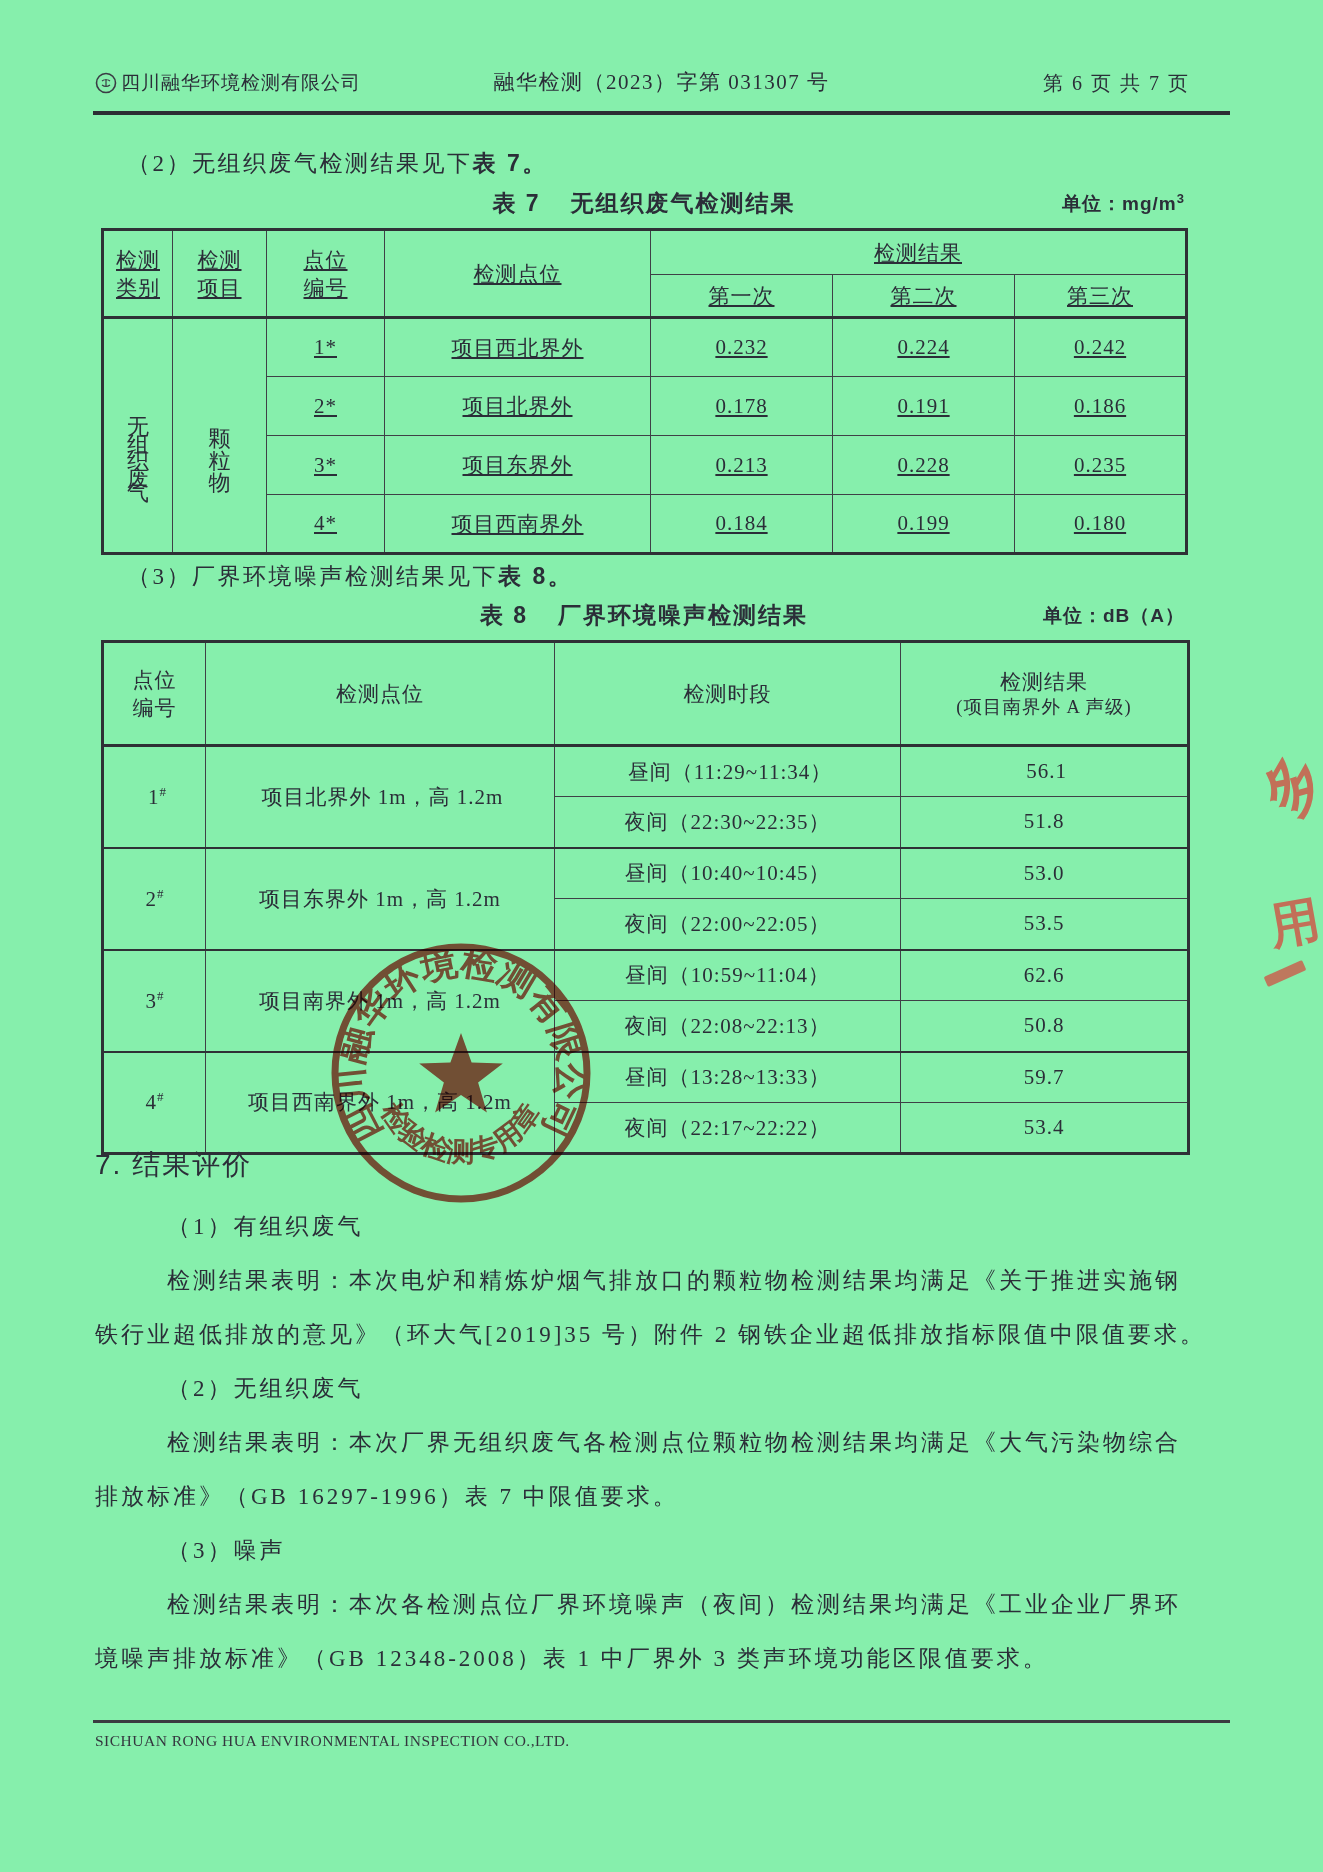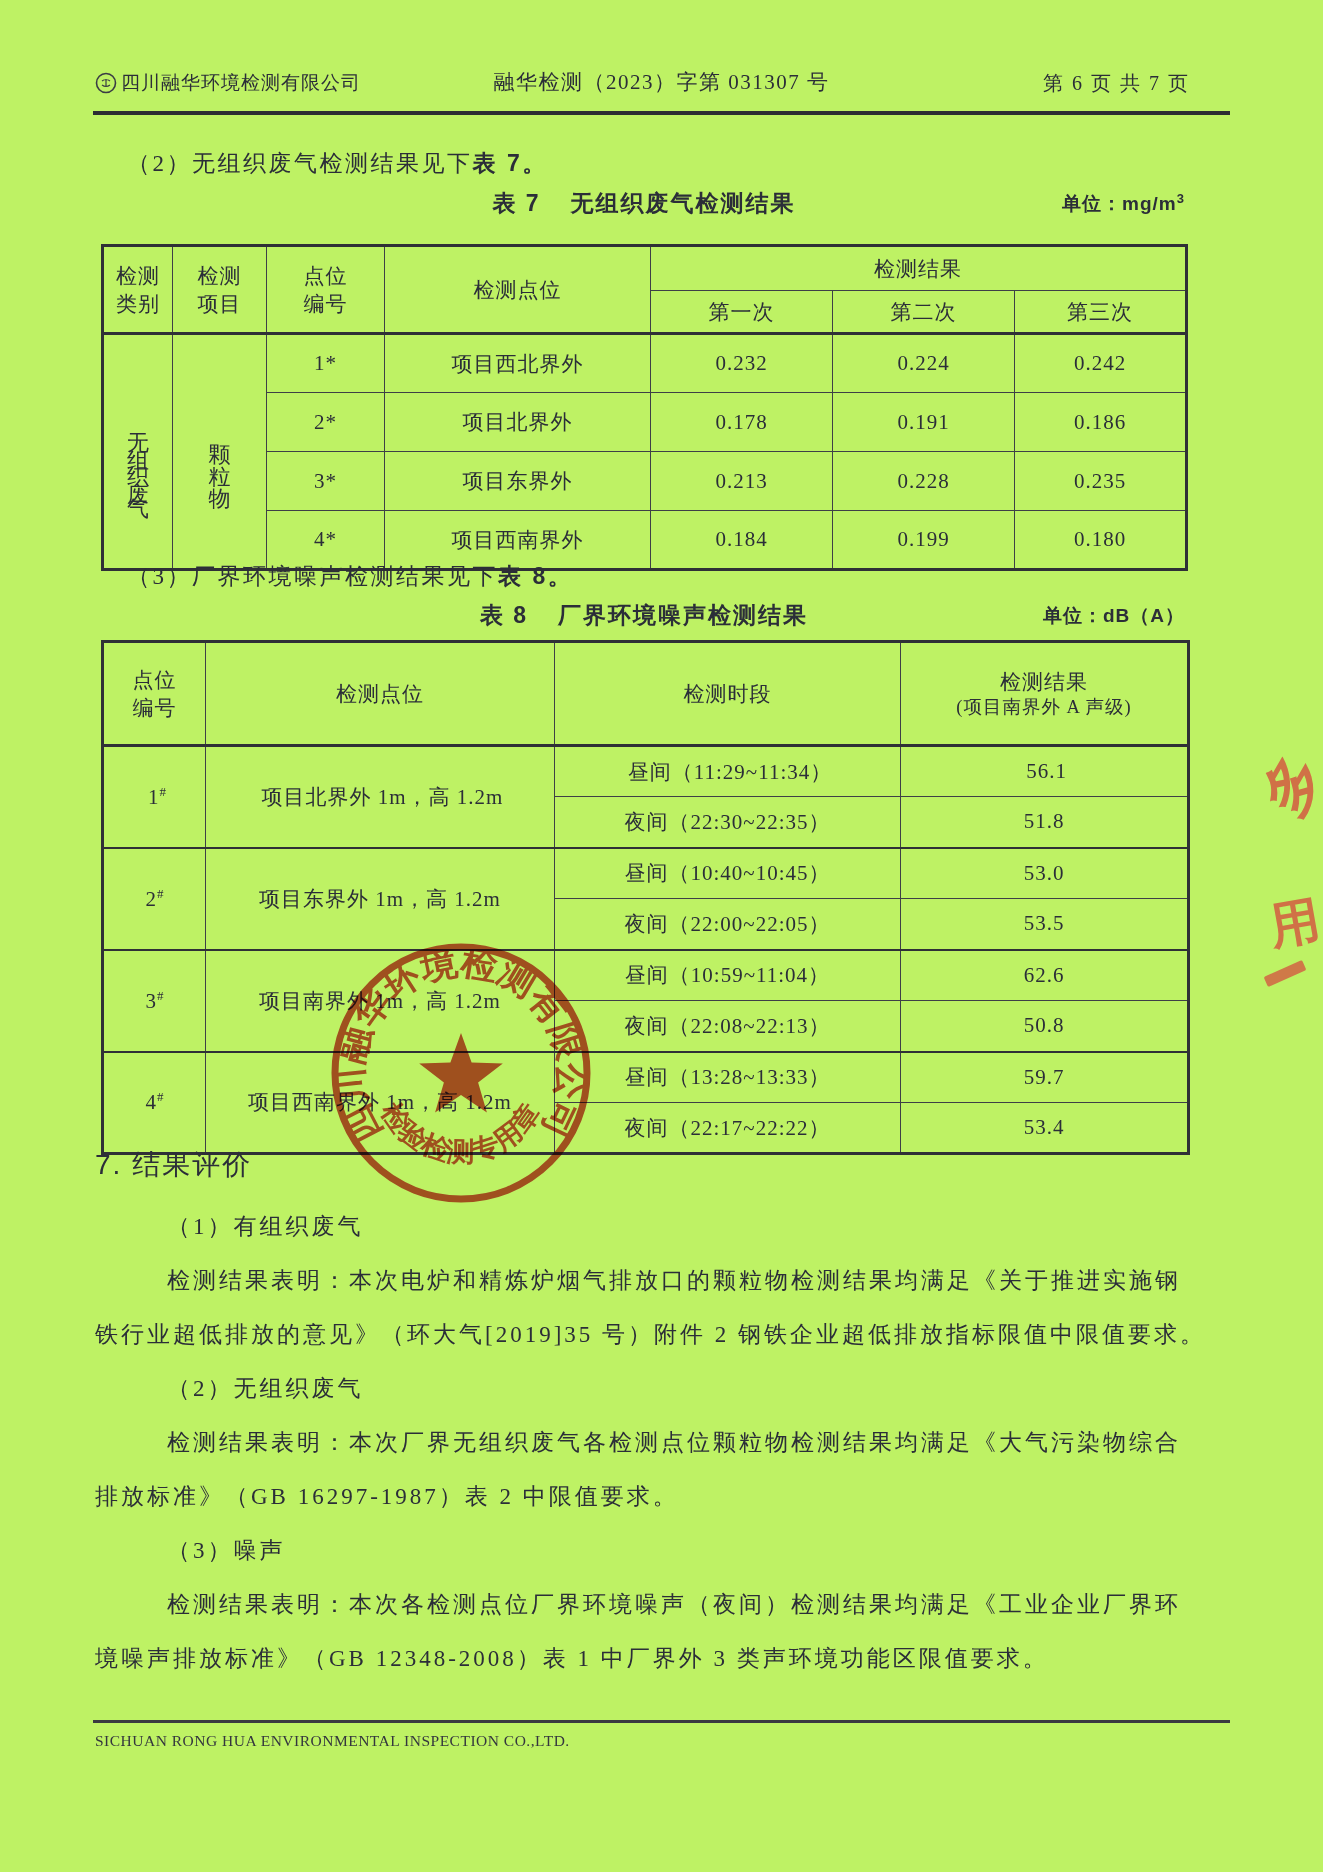--- a/index.html
+++ b/index.html
@@ -1,19 +1,19 @@
 <!DOCTYPE html>
 <html><head>
 <meta charset="utf-8">
 <style>
   * { margin:0; padding:0; box-sizing:border-box; }
   html,body { background:#e8e8e8; }
   .page {
     position:relative; width:1323px; height:1872px; margin:0 auto;
-    background:#bef264; overflow:hidden; color:#2b2e38;
+    background:#86efac; overflow:hidden; color:#2b2e38;
     font-family:"Liberation Serif","DejaVu Serif",serif;
   }
   
   .hdr-left { position:absolute; left:95px; top:70px; font-family:"Liberation Sans","DejaVu Sans",sans-serif; font-size:19px; letter-spacing:1px; display:flex; align-items:center; gap:4px; }
   .logo { display:inline-block; width:22px; height:22px; }
   .hdr-center { position:absolute; left:0; top:68px; width:1323px; text-align:center; font-size:21px; letter-spacing:1.5px; }
   .hdr-right { position:absolute; right:133px; top:70px; font-size:20px; letter-spacing:2px; }
   .hdr-rule { position:absolute; left:93px; top:111px; width:1137px; height:3.5px; background:#2c2d33; }
   
   .intro { position:absolute; left:95px; font-size:23px; letter-spacing:2.5px; white-space:nowrap; padding-left:32px; }
@@ -24,21 +24,21 @@
   .caption { position:absolute; left:101px; width:1086px; height:34px; }
   .cap7 { top:188px; }
   .cap8 { top:600px; }
   .cap-title { position:absolute; left:0; width:100%; text-align:center; font-family:"Liberation Sans","DejaVu Sans",sans-serif; font-weight:bold; font-size:23px; letter-spacing:2px; }
   .cap-gap { display:inline-block; width:30px; }
   .cap-unit { position:absolute; right:2px; top:3px; font-family:"Liberation Sans","DejaVu Sans",sans-serif; font-weight:bold; font-size:19px; letter-spacing:1px; }
   .cap-unit sup { font-size:13px; }
   
   table { position:absolute; border-collapse:collapse; table-layout:fixed; }
   th,td { border:1.5px solid #3e4046; text-align:center; vertical-align:middle; padding:0 2px; font-size:21px; letter-spacing:1px; white-space:pre-line; font-weight:normal; }
-  .t7 { left:101px; top:244px; width:1084px; border:3.5px solid #2f3036; }
+  .t7 { left:101px; top:228px; width:1084px; border:3.5px solid #2f3036;text-decoration:underline; }
   .t7 thead tr.h1 { height:45px; } .t7 thead tr.h2 { height:43px; }
   .t7 tbody tr { height:59px; }
   .t7 tbody tr:first-child td { border-top:3px solid #2f3036; }
   .t8 { left:101px; top:640px; width:1086px; border:3.5px solid #2f3036; }
   .t8 thead tr { height:70px; }
   .t8 tbody tr { height:51px; }
   .t8 tbody tr.grp td { border-top:2.8px solid #2f3036; }
   .t8 tbody tr.first td { border-top:3px solid #2f3036;padding-left:7px; }
   .res2 { display:block; font-size:18.5px; margin-top:-2px; }
   .vert { writing-mode:vertical-rl; text-orientation:upright; display:inline-block; font-size:22px; letter-spacing:16px; padding-top:14px; }
@@ -227,21 +227,21 @@
     </tbody>
   </table>
 
   <div class="sec-head">7. 结果评价</div>
   <div class="paras">
     <div class="pline ind">（1）有组织废气</div>
     <div class="pline ind">检测结果表明：本次电炉和精炼炉烟气排放口的颗粒物检测结果均满足《关于推进实施钢</div>
     <div class="pline">铁行业超低排放的意见》（环大气[2019]35 号）附件 2 钢铁企业超低排放指标限值中限值要求。</div>
     <div class="pline ind">（2）无组织废气</div>
     <div class="pline ind">检测结果表明：本次厂界无组织废气各检测点位颗粒物检测结果均满足《大气污染物综合</div>
-    <div class="pline">排放标准》（GB 16297-1987）表 2 中限值要求。</div>
+    <div class="pline">排放标准》（GB 16297-1996）表 7 中限值要求。</div>
     <div class="pline ind">（3）噪声</div>
     <div class="pline ind">检测结果表明：本次各检测点位厂界环境噪声（夜间）检测结果均满足《工业企业厂界环</div>
     <div class="pline">境噪声排放标准》（GB 12348-2008）表 1 中厂界外 3 类声环境功能区限值要求。</div>
   </div>
 
   <div class="stamp">
     <svg width="270" height="270" viewBox="0 0 270 270">
       <circle cx="135" cy="135" r="126" fill="none" stroke="#d0372e" stroke-width="7"></circle>
       <polygon fill="#d0372e" points="135,95 145.6,124.4 176.8,125.4 152.1,144.6 160.9,174.6 135,157 109.1,174.6 117.9,144.6 93.2,125.4 124.4,124.4"></polygon>
       <defs>

